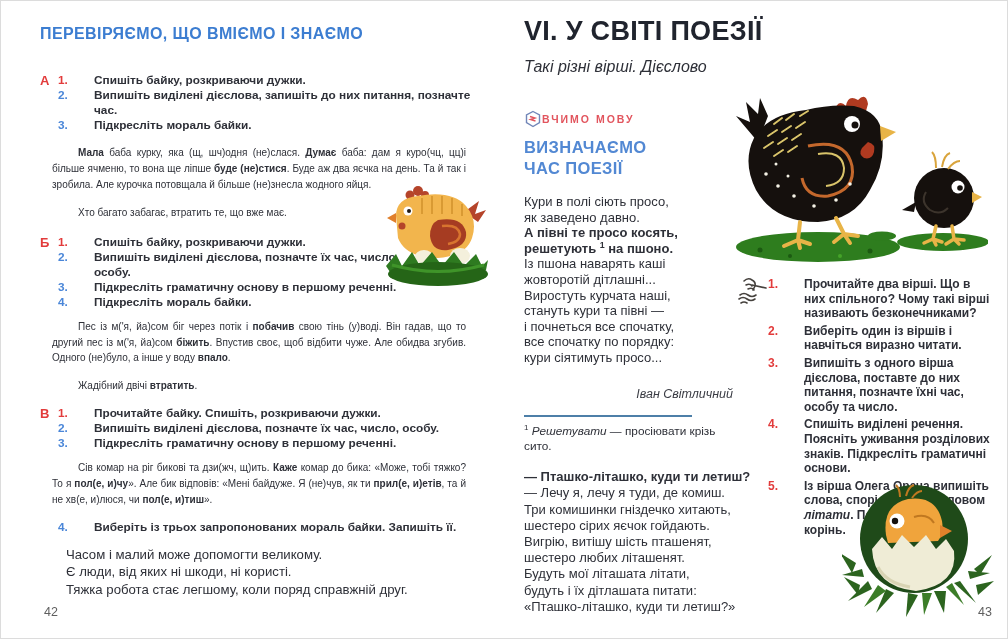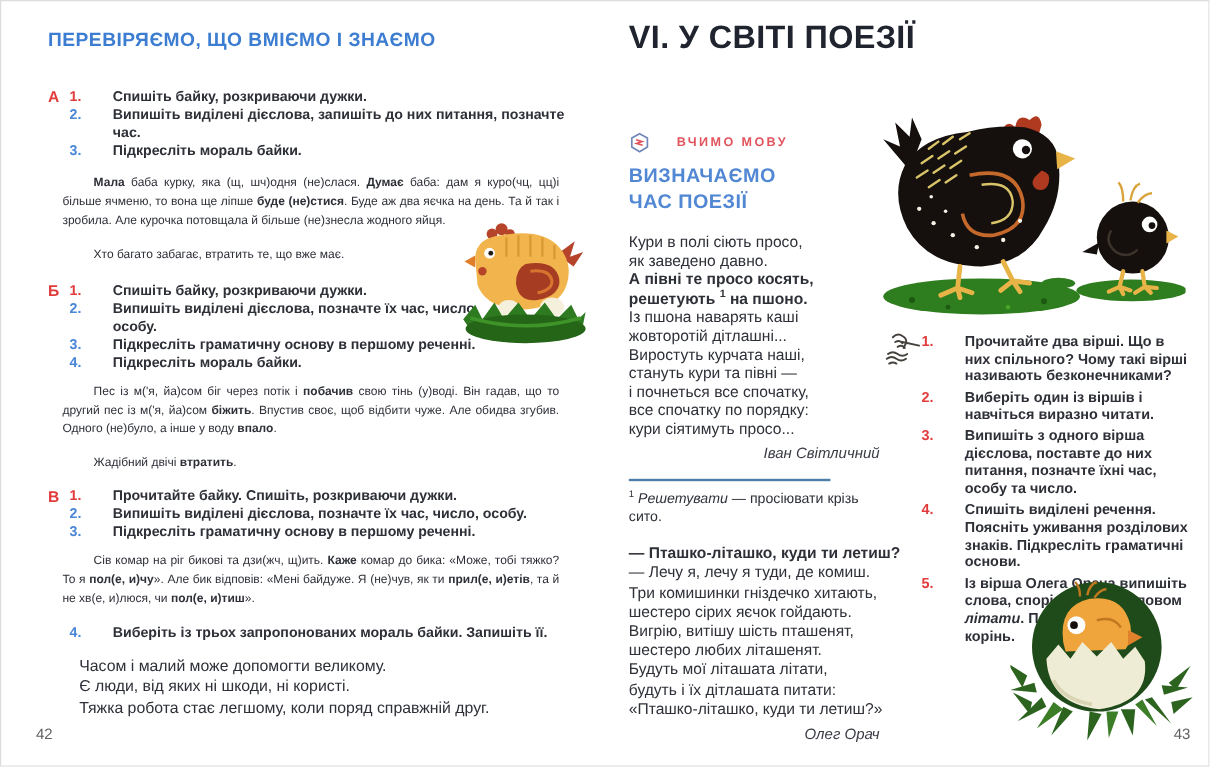--- a/index.html
+++ b/index.html
@@ -16,33 +16,33 @@
   .tnum{flex:0 0 16px;}
   .tnum.red{color:#e23b3b;}
   .tnum.blue{color:#4a86d8;}
   .ttext{flex:1;margin-left:20px;}
   .body-p{font-size:10px;line-height:15.9px;text-align:justify;margin:12px;}
   .indent{text-indent:26px;}
   .mt6{margin-top:6px;} .mt12{margin-top:12px;} .mt14{margin-top:14px;}
   .single-task{padding-left:18px;margin-top:9px;}
   .morals{margin-top:11px;padding-left:26px;font-size:13.2px;line-height:17.5px;}
   .pagenum{position:absolute;bottom:20px;font-size:12.5px;color:#5f5f5f;}
-  .pagenum.l{left:30px;text-align:right;} .pagenum.r{right:16px;}
+  .pagenum.l{left:44px;text-align:right;} .pagenum.r{right:16px;}
   
   .rp{left:504px;width:504px;}
   .rp-title{position:absolute;left:20px;top:16px;font-size:27px;font-weight:bold;color:#20242e;letter-spacing:.3px;margin:0;}
   .rp-subtitle{position:absolute;left:20px;top:58px;font-size:16px;font-style:italic;color:#2e3038;}
   .rp-leftcol{position:absolute;left:20px;top:110px;width:235px;}
-  .badge{display:flex;align-items:center;gap:22px;margin-bottom:9px;}
+  .badge{display:flex;align-items:center;gap:0;margin-bottom:9px;}
   .badge-text{font-size:10.5px;font-weight:bold;color:#e2555e;letter-spacing:2px;}
   .rp-subhead{font-size:16.5px;font-weight:bold;color:#5288d3;letter-spacing:.4px;line-height:21px;margin-bottom:15px;}
   .poem{font-size:13px;line-height:15.6px;}
   .poem2{margin-top:16px;line-height:16.2px;}
   .poem-line{white-space:nowrap;}
-  .poem-author{font-size:12.5px;font-style:italic;color:#3a3c44;text-align:right;margin:5px 26px 0 0;}
+  .poem-author{font-size:12.5px;font-style:italic;color:#3a3c44;text-align:right;margin:21px 26px 0 0;}
   .footnote-rule{width:168px;border:none;border-top:2px solid #4d7fa8;margin:13px 0 7px;}
   .footnote{font-size:11.8px;line-height:14.5px;width:200px;}
   .rp-tasks{position:absolute;left:264px;top:277px;width:222px;}
   .rtask{display:flex;font-size:12px;font-weight:bold;line-height:14.6px;margin-bottom:3px;}
   .rtask .tnum{flex:0 0 16px;color:#e23b3b;}
   .ill{position:absolute;}
   .ill-nest{left:382px;top:182px;}
   .ill-hens{left:226px;top:90px;}
   .ill-egg{left:338px;top:477px;}
   .icon-hand{position:absolute;left:232px;top:275px;}
@@ -144,20 +144,21 @@
       <ellipse cx="78" cy="74" rx="10" ry="8" fill="#f4f0dc"></ellipse>
       <ellipse cx="42" cy="75" rx="9" ry="7" fill="#f4f0dc"></ellipse>
       <path d="M4,84 L14,72 20,84 30,70 38,84 50,70 60,84 72,70 82,84 94,72 100,84 106,78 104,88 Q90,102 56,102 Q22,102 8,90 Z" fill="#2e7a20"></path>
       <ellipse cx="56" cy="92" rx="50" ry="12" fill="#256517"></ellipse>
       <path d="M10,83 Q56,96 102,83" stroke="#3f9429" stroke-width="3" fill="none"></path>
     </svg>
   </section>
 
   <section class="page rp">
     <h2 class="rp-title">VI. У СВІТІ ПОЕЗІЇ</h2>
+    <div class="rp-subtitle">Такі різні вірші. Дієслово</div>
 
     <div class="rp-leftcol">
       <div class="badge">
         <svg width="18" height="18" viewBox="0 0 18 18">
           <polygon points="9,1.5 15.5,5 15.5,12.5 9,16.5 2.5,12.5 2.5,5" fill="none" stroke="#7186b8" stroke-width="1.4"></polygon>
           <path d="M6,6.5 l5,1.5 -4.5,1.5 5,1.5" stroke="#e2555e" stroke-width="1.4" fill="none"></path>
         </svg>
         <span class="badge-text">ВЧИМО МОВУ</span>
       </div>
       <div class="rp-subhead">

